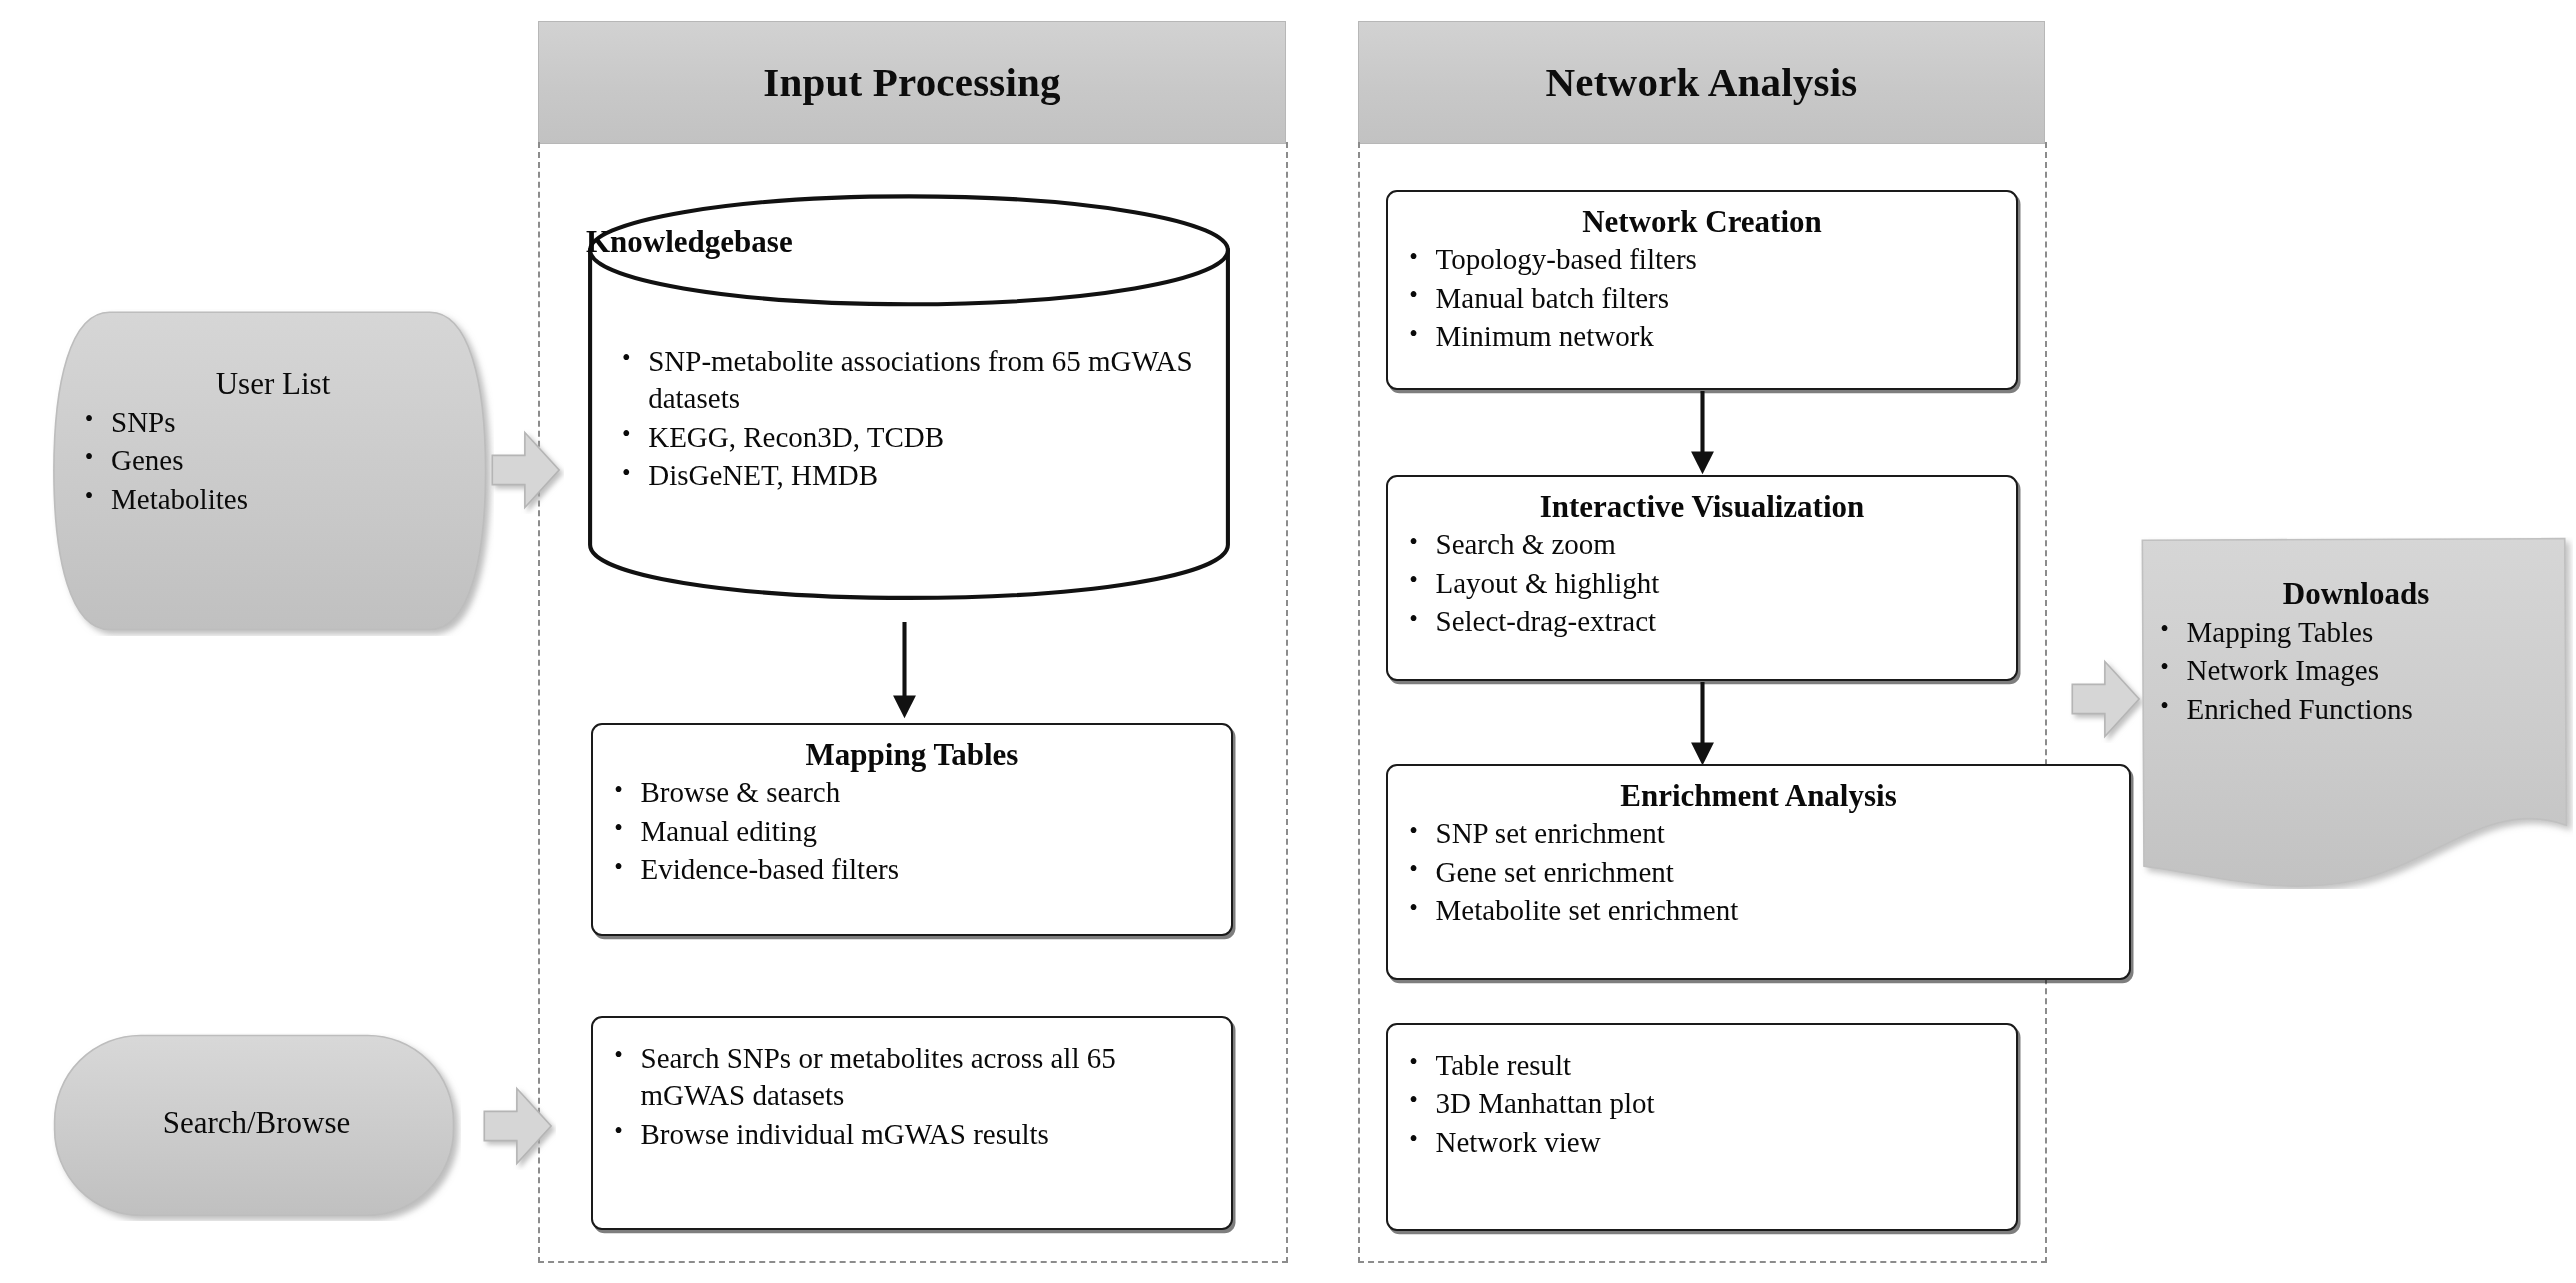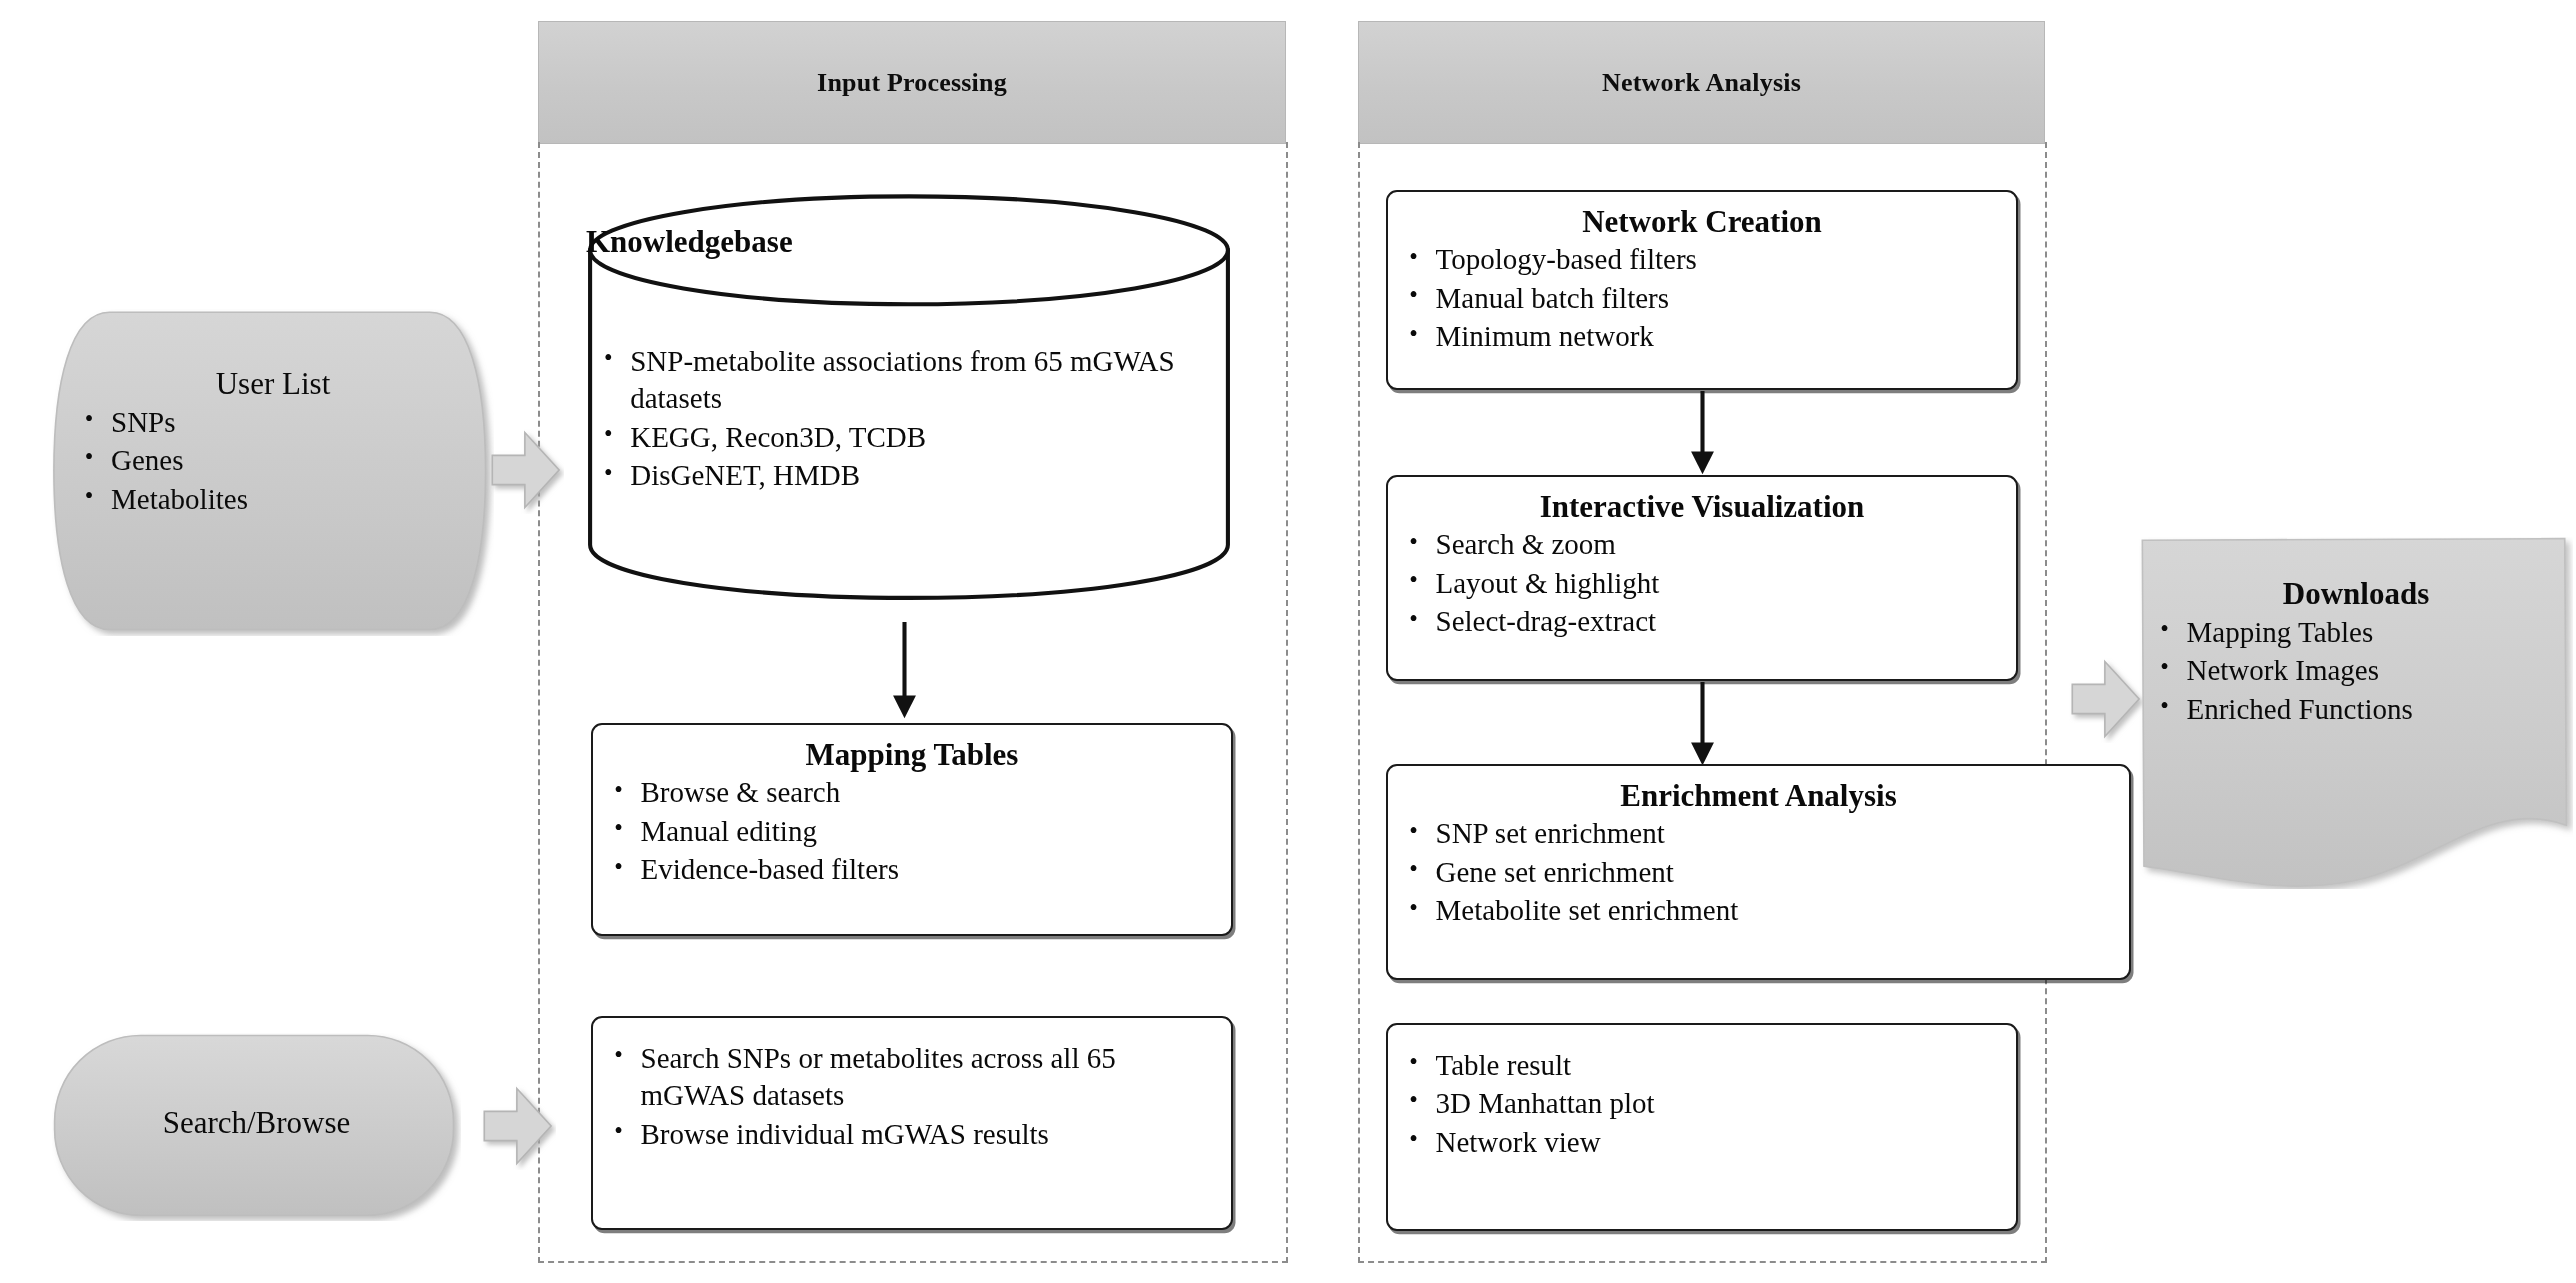--- a/index.html
+++ b/index.html
@@ -8,21 +8,21 @@
 
   
   .lane-header{
     position:absolute;
     background:linear-gradient(180deg,#d2d2d2 0%,#c8c8c8 55%,#c2c2c2 100%);
     border:0.8px solid #b7b7b7;
     display:flex;align-items:center;justify-content:center;
     font-weight:bold;color:#0d0d0d;
     letter-spacing:0.2px;
   }
-  .lane-header .ttl{font-size:26px;line-height:1;}
+  .lane-header .ttl{font-size:41px;line-height:1;}
 
   
   .lane-body{
     position:absolute;
     border:2.5px dashed #8c8c8c;
     border-top:none;
     background:transparent;
   }
 
   
@@ -132,21 +132,21 @@
       <path filter="url(#shA1)" fill="#d6d6d6" stroke="#b5b5b5" stroke-width="2" d="M 4,36 H 44 V 8 L 86,54 L 44,100 V 72 H 4 Z"></path>
     </svg>
   </div>
 
   <div class="cyl" style="left:586px;top:193px;width:646px;height:409px;">
     <svg width="646" height="409" viewBox="0 0 790 500">
       <path fill="#ffffff" stroke="#111" stroke-width="5" d="M 5,70 V 430 C 5,468 180,495 395,495 C 610,495 785,468 785,430 V 70 Z"></path>
       <ellipse cx="395" cy="70" rx="390" ry="66" fill="#ffffff" stroke="#111" stroke-width="5"></ellipse>
     </svg>
     <div class="cyl-title" style="top:31px;">Knowledgebase</div>
-    <div class="cyl-list" style="top:149px;">
+    <div class="cyl-list" style="top:149px;margin-left:18px;">
       <ul class="bul">
         <li>SNP-metabolite associations from 65 mGWAS datasets</li>
         <li>KEGG, Recon3D, TCDB</li>
         <li>DisGeNET, HMDB</li>
       </ul>
     </div>
   </div>
 
   <div class="conn" style="left:888px;top:622px;width:33px;height:98px;">
     <svg width="33" height="98" viewBox="0 0 40 120">

